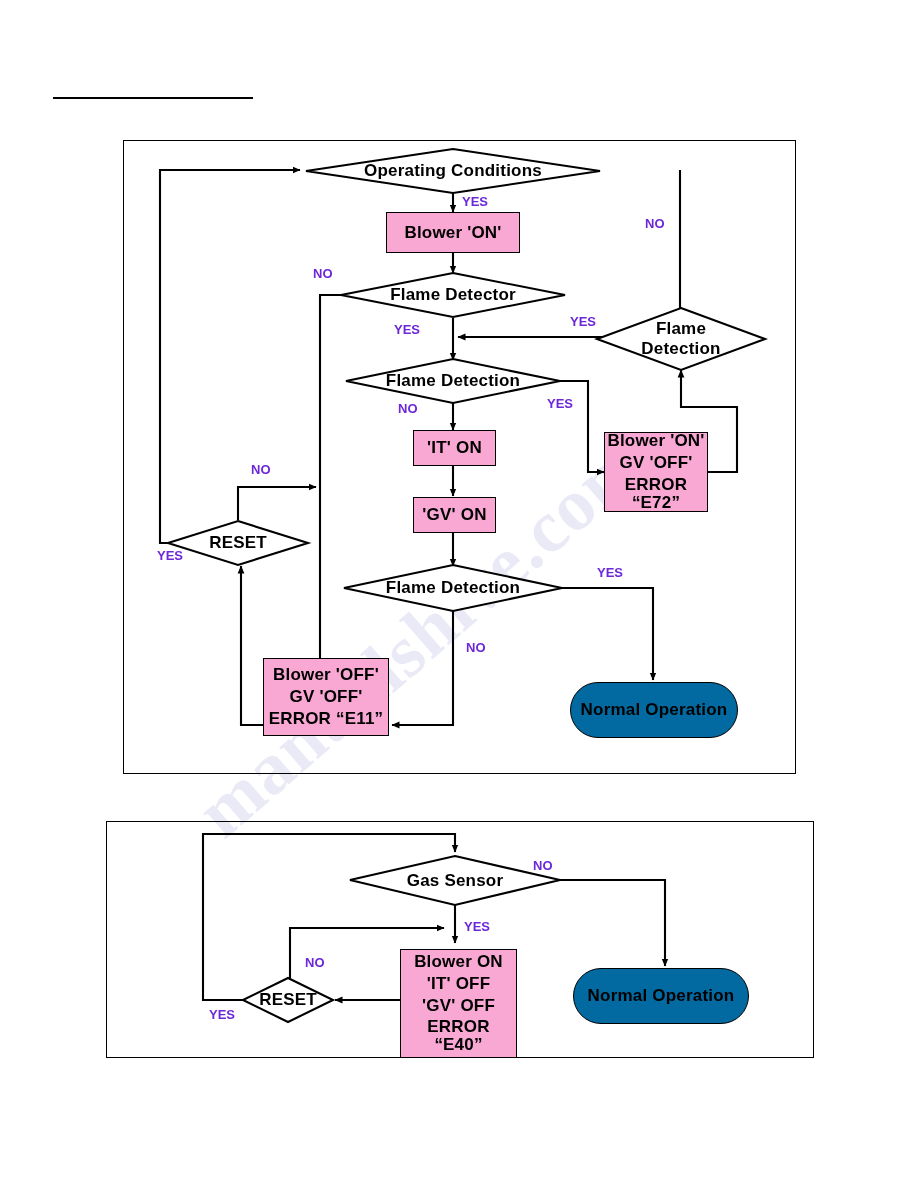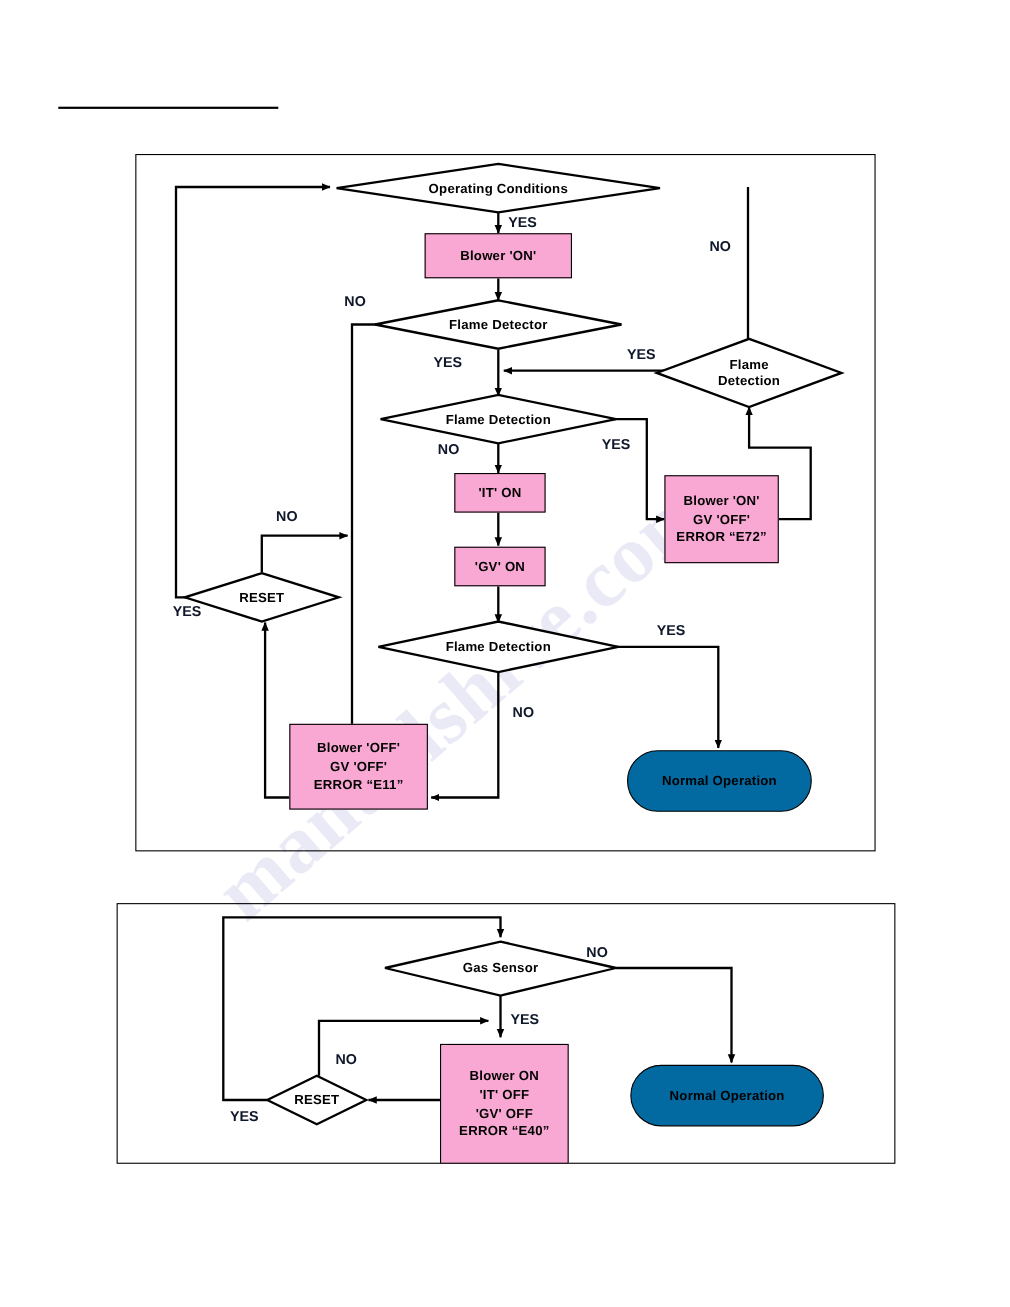--- a/index.html
+++ b/index.html
@@ -56,21 +56,21 @@
   }
   .node {
     position: absolute;
     box-sizing: border-box;
     display: flex;
     flex-direction: column;
     align-items: center;
     justify-content: center;
     text-align: center;
     font-weight: bold;
-    font-size: 12px;
+    font-size: 17px;
     letter-spacing: 0.2px;
     line-height: 1.05;
     color: #000;
   }
   .node.rect {
     border: 1.8px solid #000;
     background: #f9a8d4;
   }
   .node.rect .line {
     padding: 2px 0;
@@ -86,21 +86,21 @@
   }
   .node.diamond .dlabel {
     position: relative;
     z-index: 2;
   }
   .node.diamond .dlabel .line { display: block; padding: 1px 0; }
   .edge-label {
     position: absolute;
     font-weight: bold;
     font-size: 13px;
-    color: #0f172a;
+    color: #6d28d9;
     white-space: nowrap;
   }
   .wm {
     position: absolute;
     color: rgba(120,125,200,0.16);
     font-size: 74px;
     font-weight: bold;
     font-family: "Liberation Serif", serif;
     transform: rotate(-41deg);
     transform-origin: left top;

